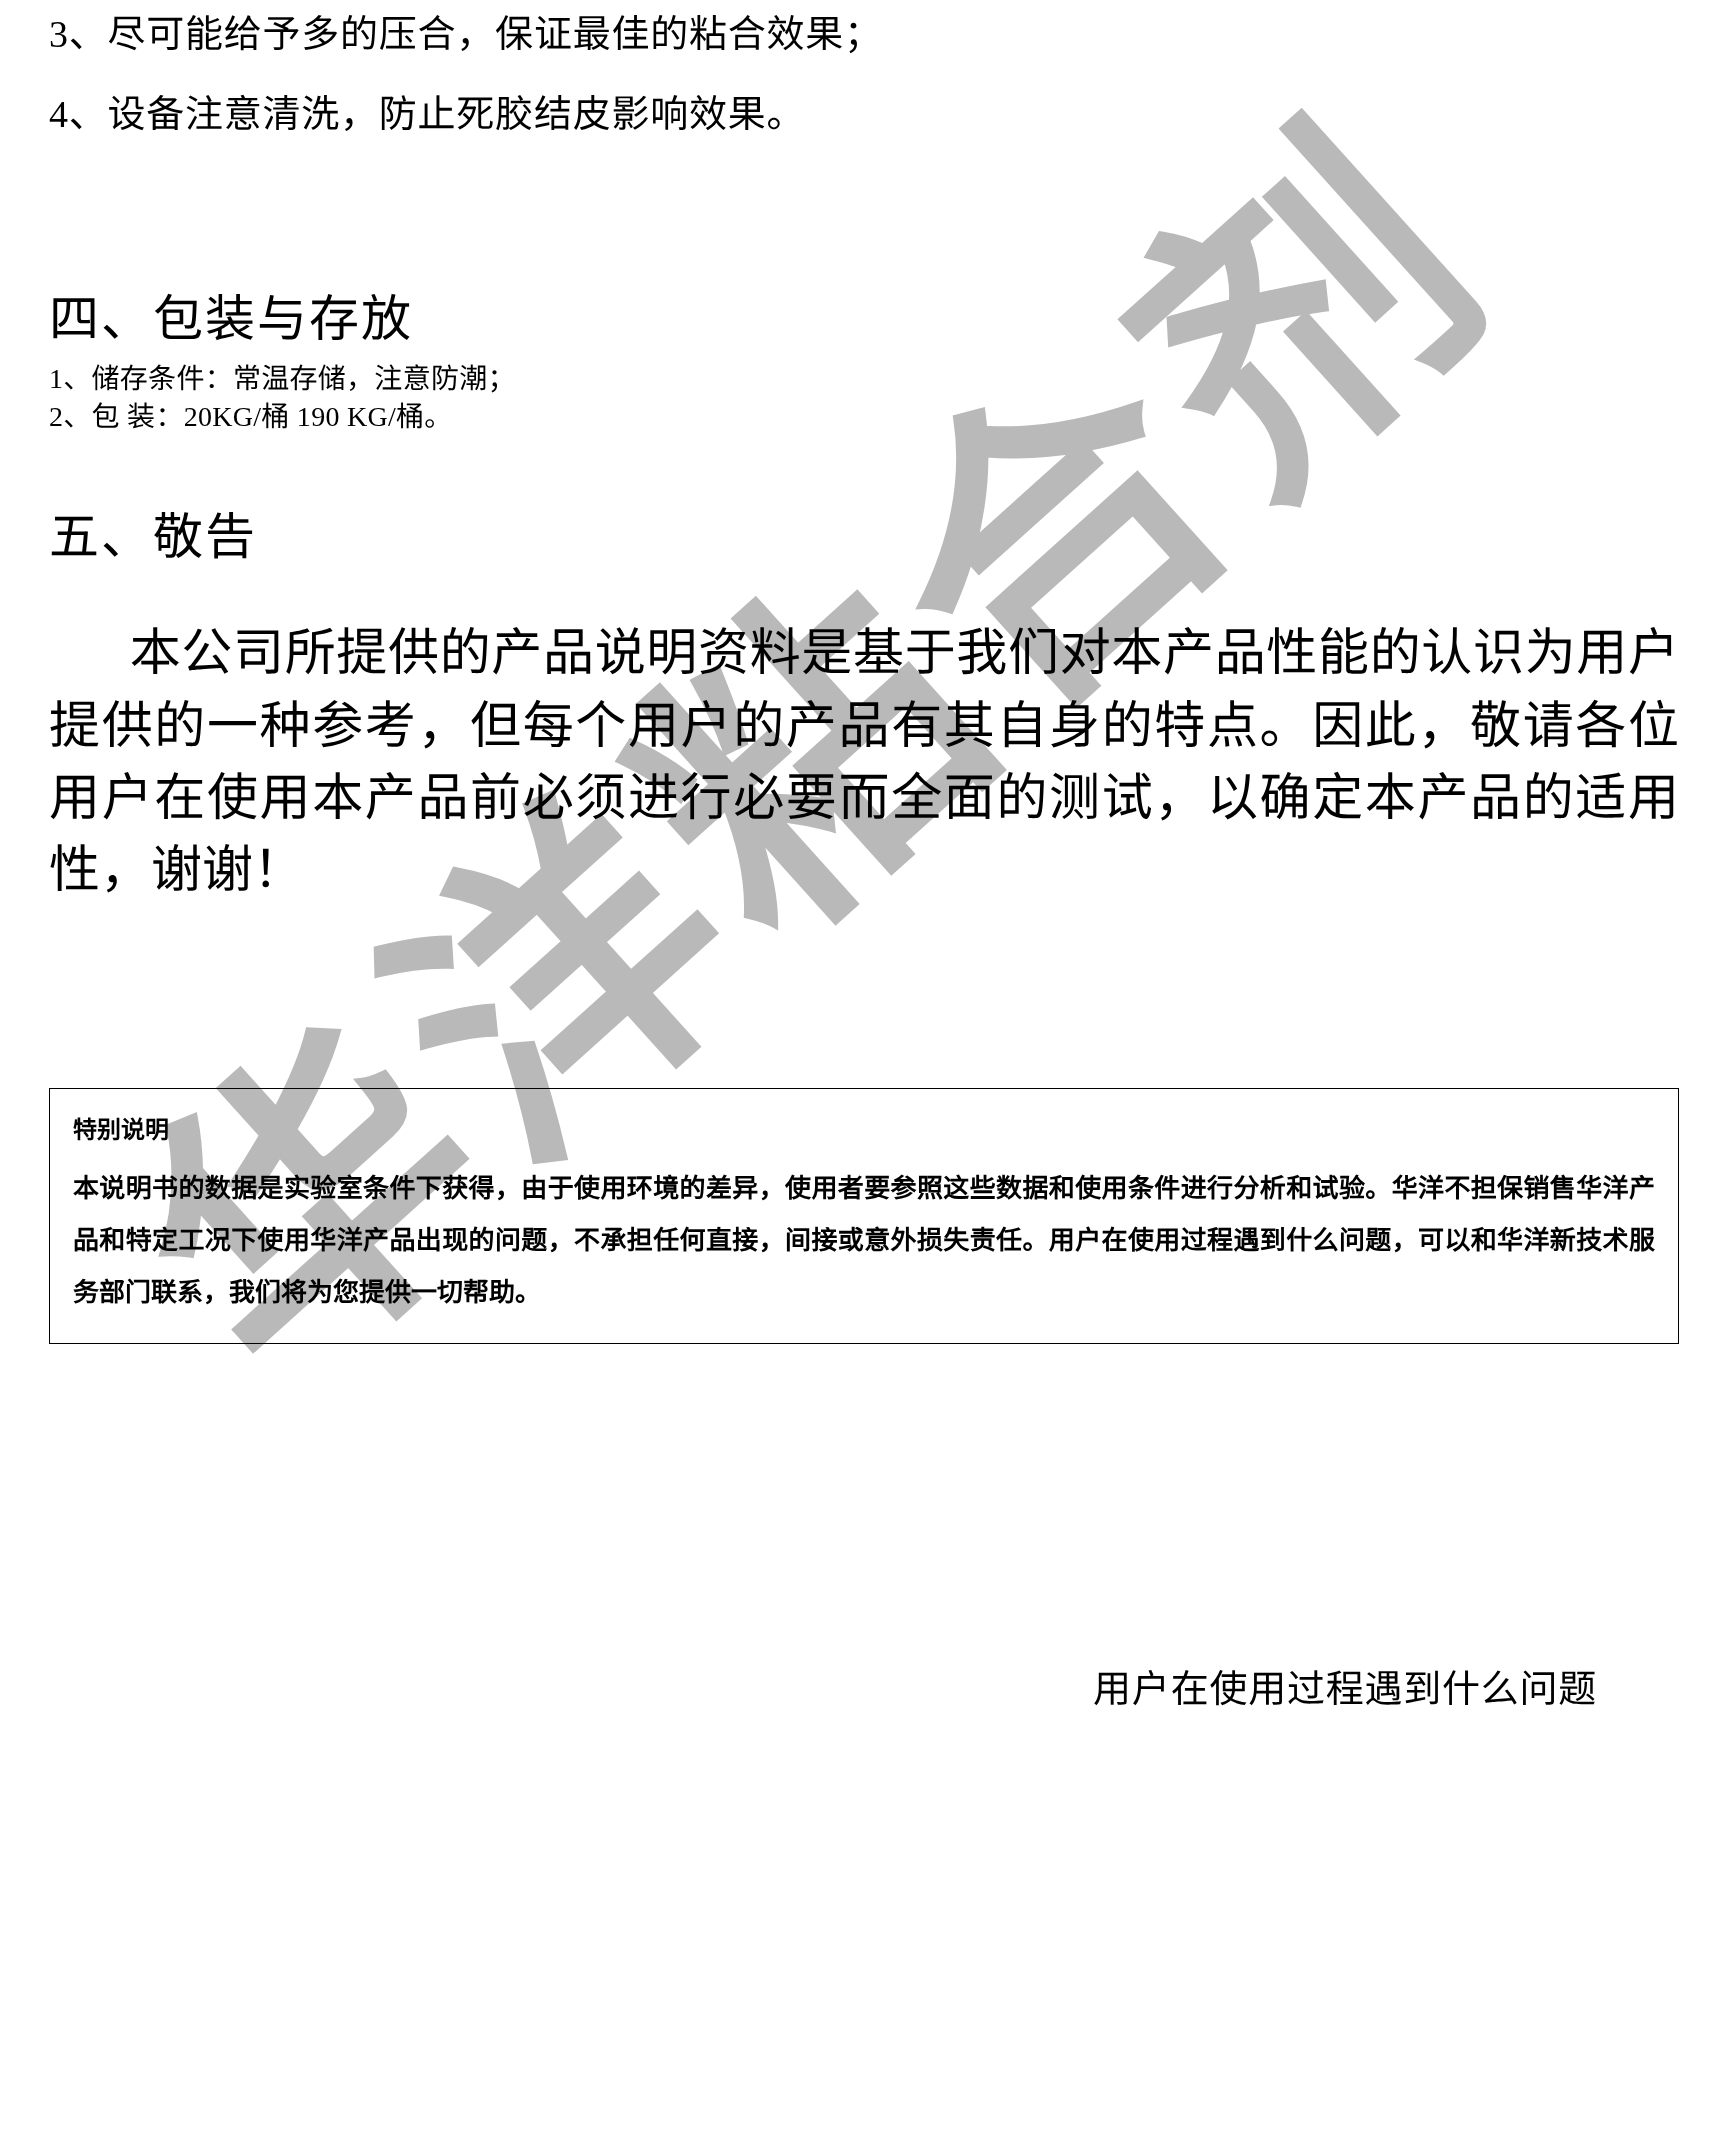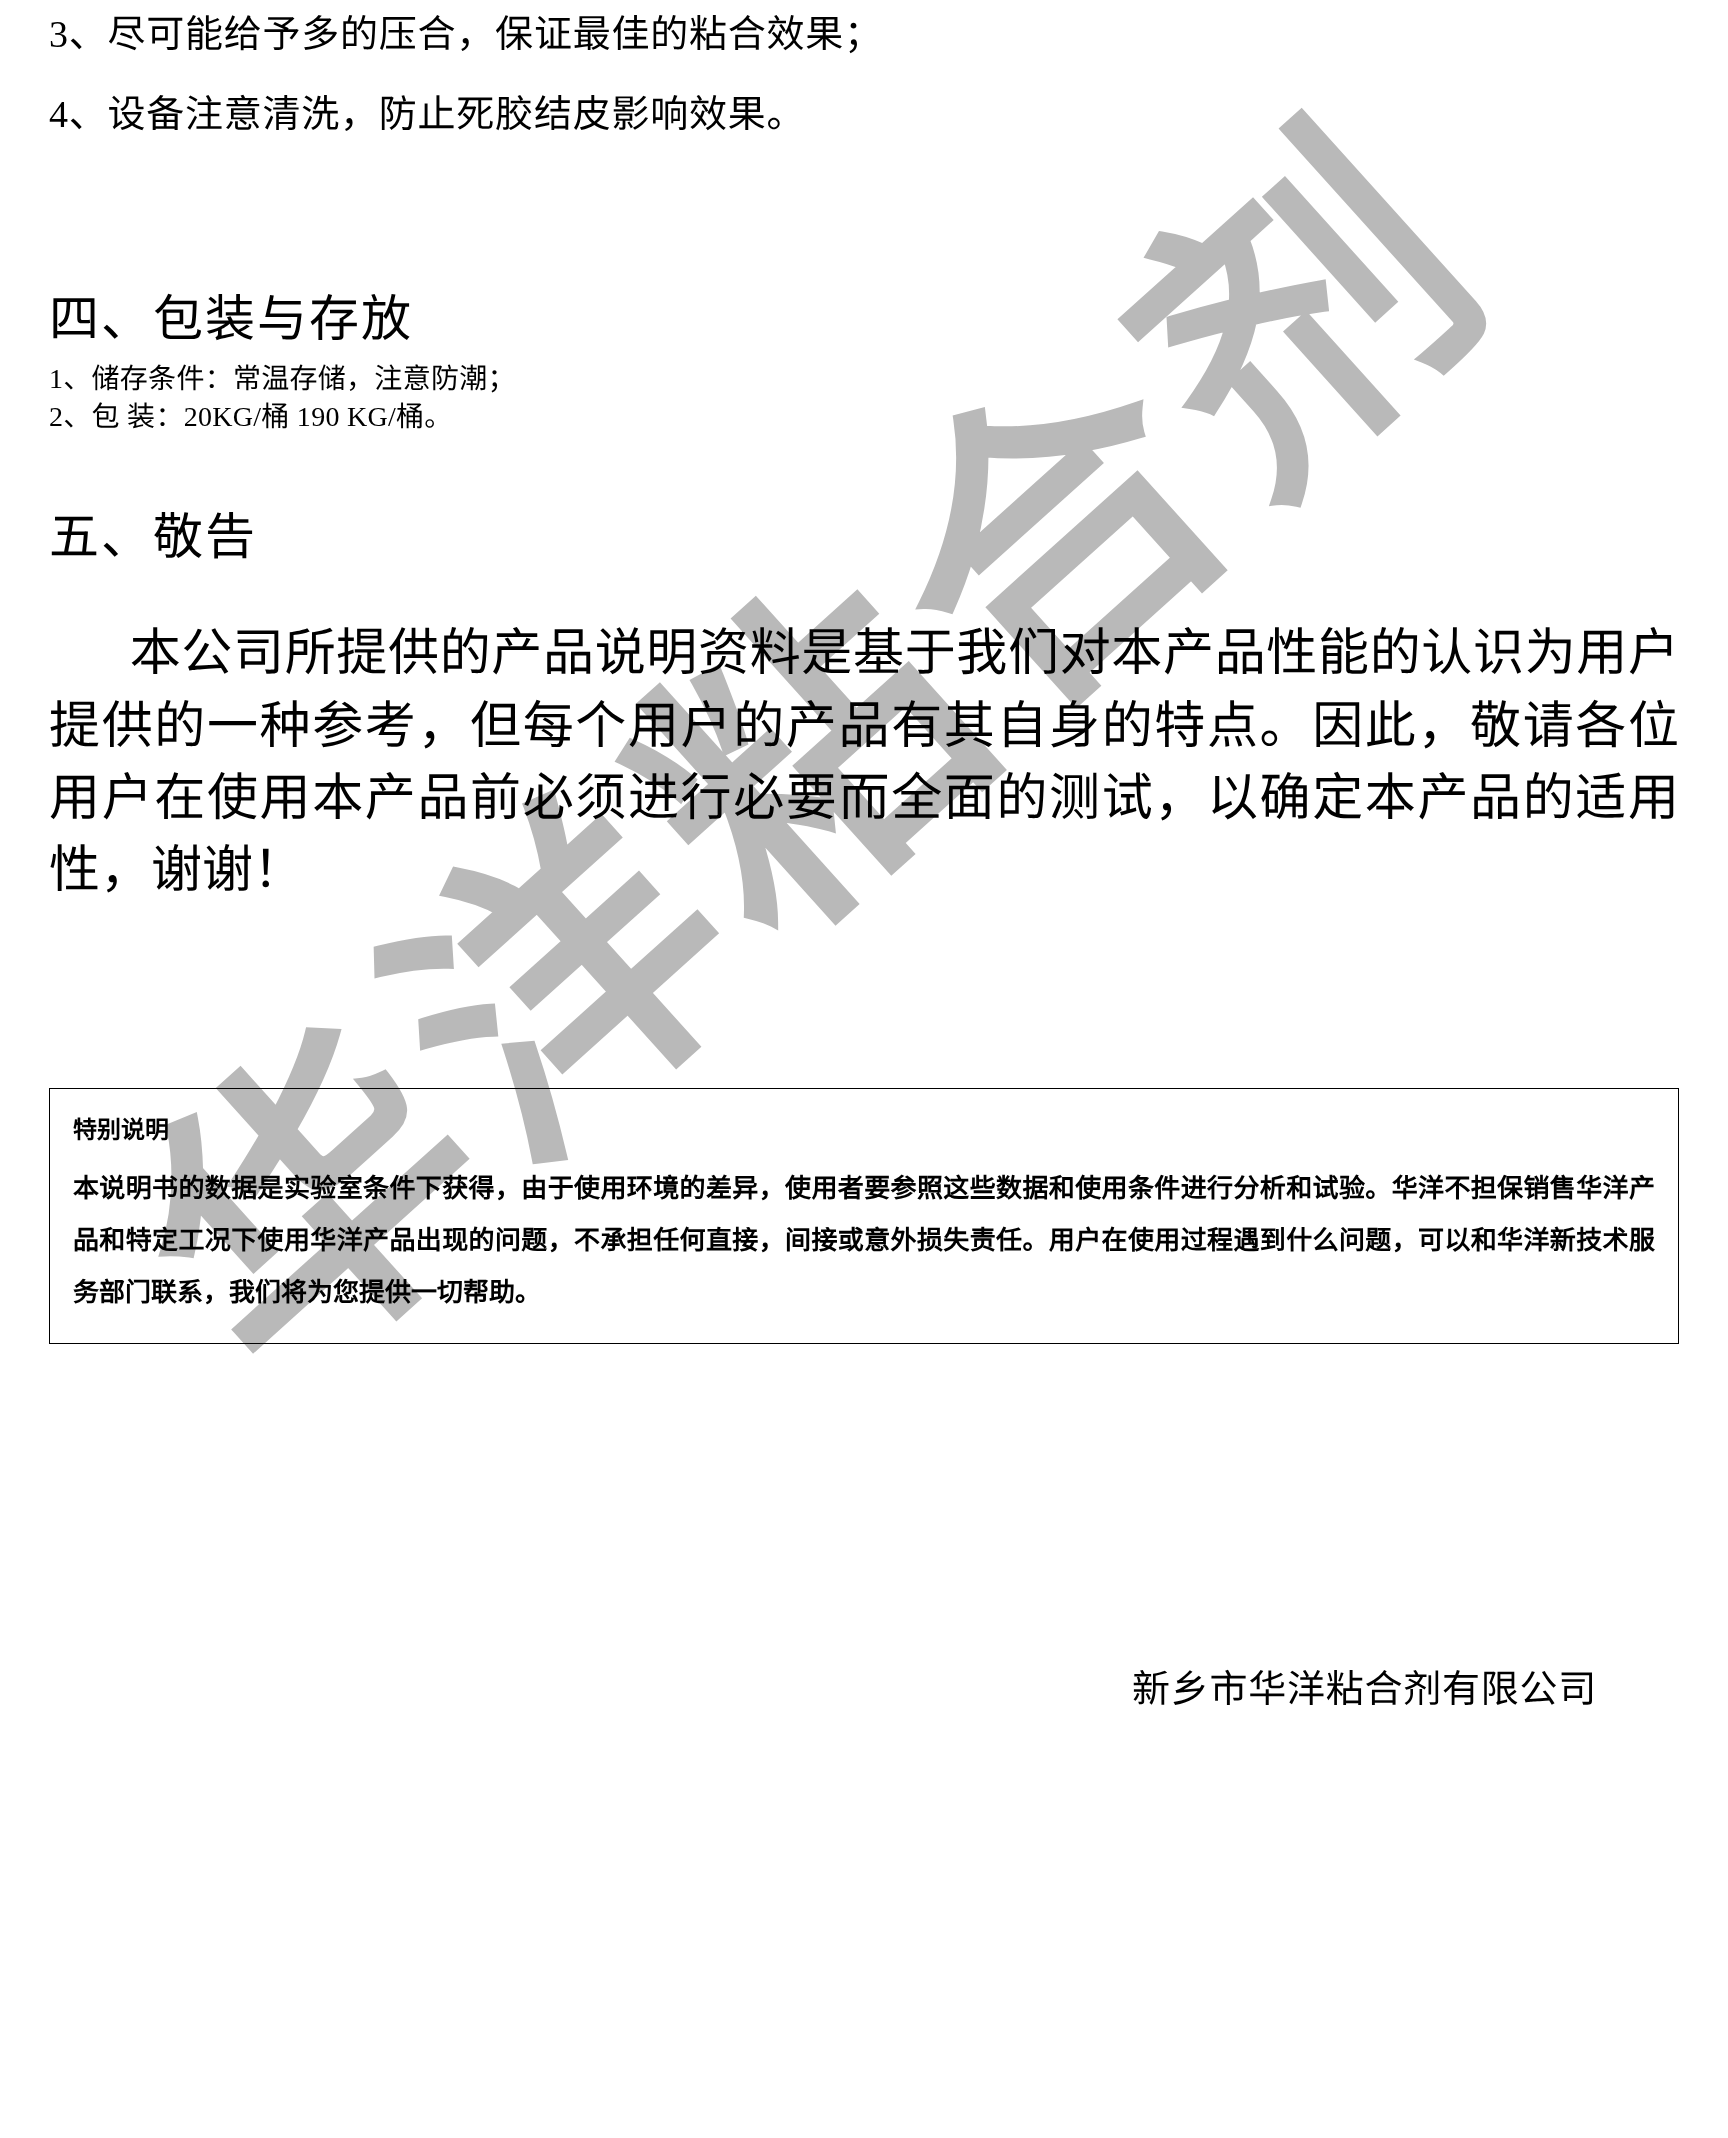--- a/index.html
+++ b/index.html
@@ -146,16 +146,16 @@
 
   <p class="body-text"><span class="indent"></span><span>本公司所提供的产品说明资料是基于我们对本产品性能的认识为用户提供的一种参考，但每个用户的产品有其自身的特点。因此，敬请各位用户在使用本产品前必须进行必要而全面的测试，以确定本产品的适用性，谢谢！</span></p>
 
   <div style="height:181px"></div>
 
   <div class="note-box">
     <p class="note-title">特别说明</p>
     <p class="note-body">本说明书的数据是实验室条件下获得，由于使用环境的差异，使用者要参照这些数据和使用条件进行分析和试验。华洋不担保销售华洋产品和特定工况下使用华洋产品出现的问题，不承担任何直接，间接或意外损失责任。用户在使用过程遇到什么问题，可以和华洋新技术服务部门联系，我们将为您提供一切帮助。</p>
   </div>
 
-  <div class="signature">新乡市华洋粘合剂有限公司</div>
+  <div class="signature">用户在使用过程遇到什么问题</div>
 
 </div>
 
 
 </body></html>

